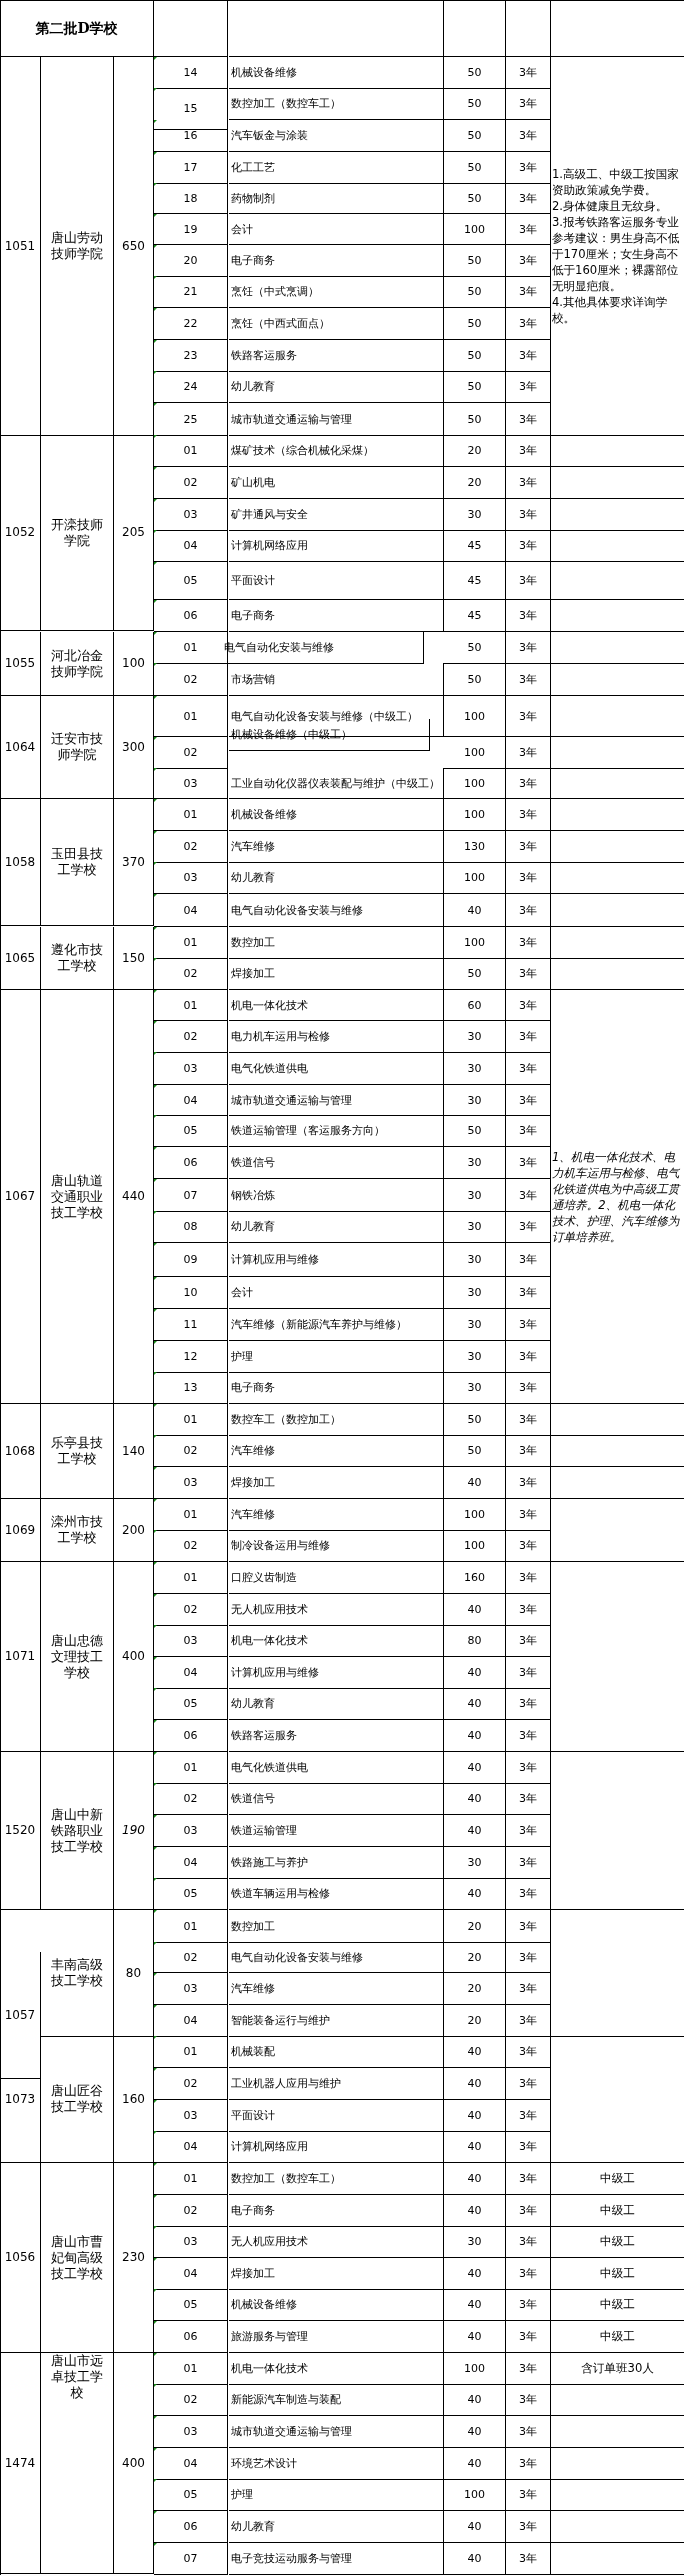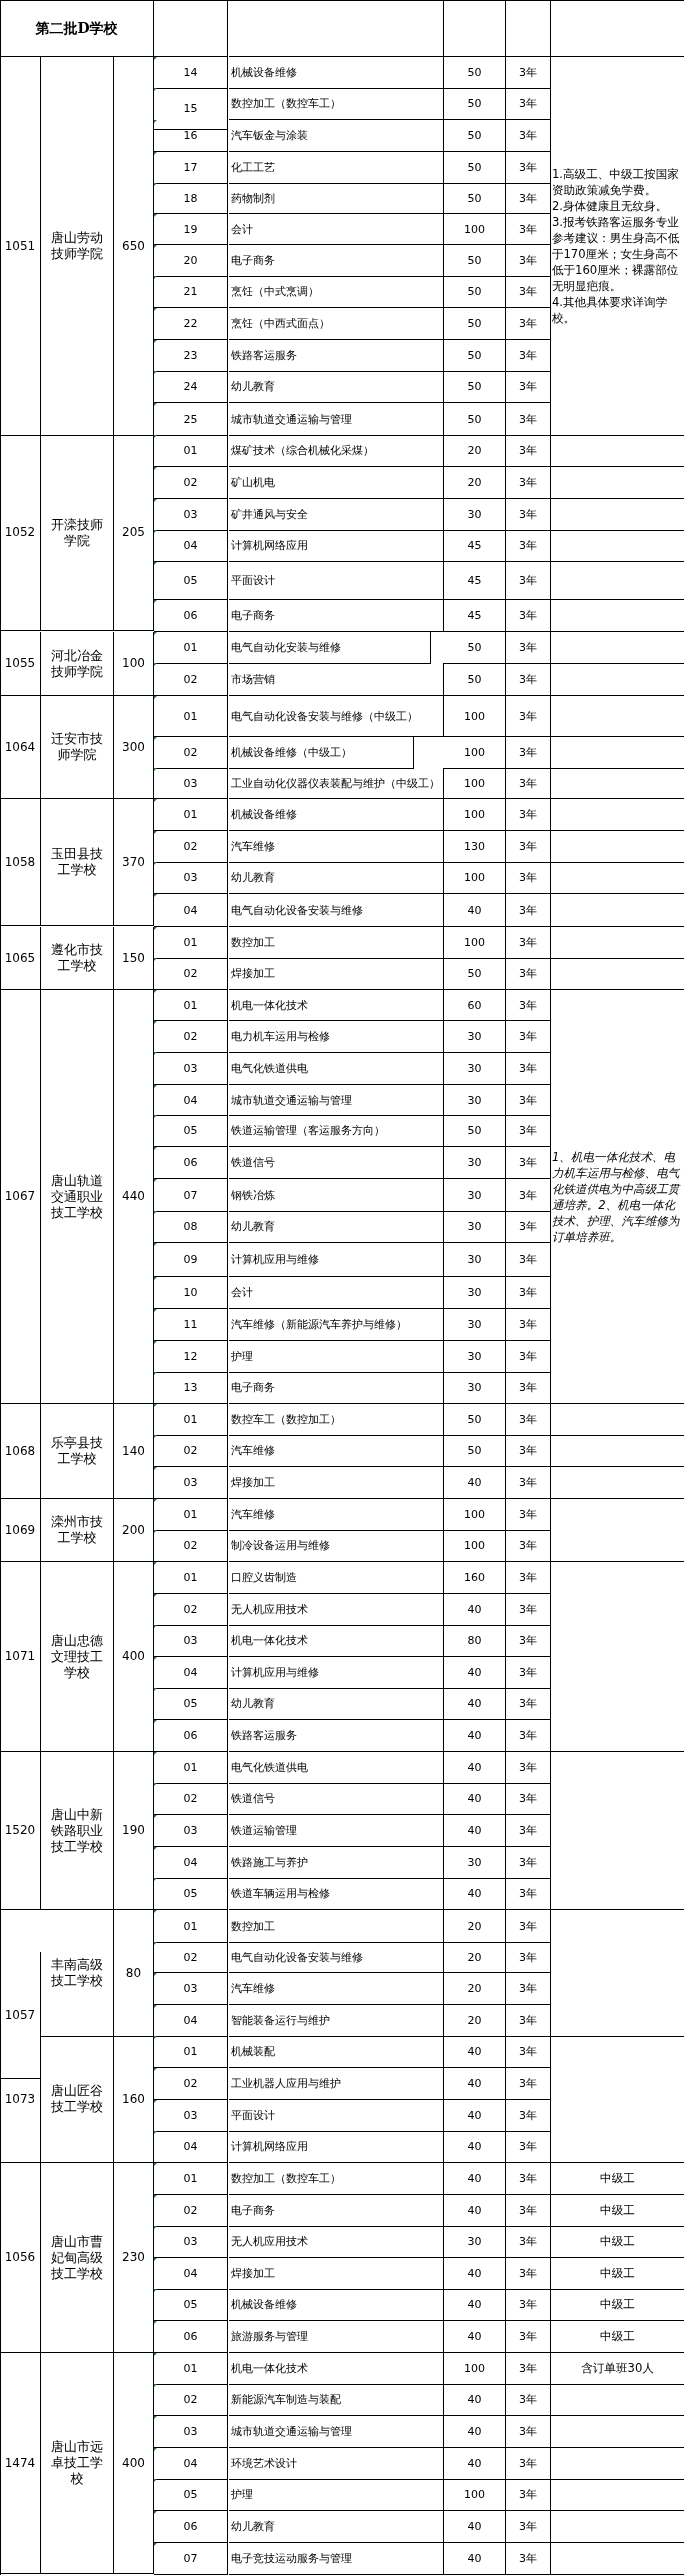--- a/index.html
+++ b/index.html
@@ -124,42 +124,42 @@
     <div class="cell c" style="left: 444px; top: 600px; width: 62px; height: 32px;">45</div>
     <div class="cell c" style="left: 506px; top: 600px; width: 45px; height: 32px;">3年</div>
     <div class="cell c note-center" style="left: 551px; top: 600px; width: 134px; height: 32px;"></div>
     <div class="cell c code" style="left: 0px; top: 632px; width: 41px; height: 64px;">1055</div>
     <div class="cell c school-name" style="left: 41px; top: 632px; width: 73px; height: 64px; flex-direction: column; justify-content: center;">
       <span>河北冶金</span>
       <span>技师学院</span>
     </div>
     <div class="cell c quota" style="left: 114px; top: 632px; width: 40px; height: 64px;">100</div>
     <div class="cell c tri" style="left: 154px; top: 632px; width: 74px; height: 32px;">01</div>
-    <div class="cell l" style="left: 229px; top: 632px; width: 202px; height: 32px;">电气自动化安装与维修</div>
+    <div class="cell l" style="left: 222px; top: 632px; width: 202px; height: 32px;">电气自动化安装与维修</div>
     <div class="cell c" style="left: 444px; top: 632px; width: 62px; height: 32px;">50</div>
     <div class="cell c" style="left: 506px; top: 632px; width: 45px; height: 32px;">3年</div>
     <div class="cell c note-center" style="left: 551px; top: 632px; width: 134px; height: 32px;"></div>
     <div class="cell c tri" style="left: 154px; top: 663px; width: 74px; height: 33px;">02</div>
     <div class="cell l" style="left: 229px; top: 663px; width: 215px; height: 33px;">市场营销</div>
     <div class="cell c" style="left: 444px; top: 663px; width: 62px; height: 33px;">50</div>
     <div class="cell c" style="left: 506px; top: 663px; width: 45px; height: 33px;">3年</div>
     <div class="cell c note-center" style="left: 551px; top: 663px; width: 134px; height: 33px;"></div>
     <div class="cell c code" style="left: 0px; top: 696px; width: 41px; height: 103px;">1064</div>
     <div class="cell c school-name" style="left: 41px; top: 696px; width: 73px; height: 103px; flex-direction: column; justify-content: center;">
       <span>迁安市技</span>
       <span>师学院</span>
     </div>
     <div class="cell c quota" style="left: 114px; top: 696px; width: 40px; height: 103px;">300</div>
     <div class="cell c tri" style="left: 154px; top: 696px; width: 74px; height: 41px;">01</div>
     <div class="cell l" style="left: 229px; top: 696px; width: 215px; height: 41px;">电气自动化设备安装与维修（中级工）</div>
     <div class="cell c" style="left: 444px; top: 696px; width: 62px; height: 41px;">100</div>
     <div class="cell c" style="left: 506px; top: 696px; width: 45px; height: 41px;">3年</div>
     <div class="cell c note-center" style="left: 551px; top: 696px; width: 134px; height: 41px;"></div>
     <div class="cell c tri" style="left: 154px; top: 737px; width: 74px; height: 32px;">02</div>
-    <div class="cell l" style="left: 229px; top: 737px; width: 185px; height: 32px;">机械设备维修（中级工）</div>
+    <div class="cell l" style="left: 229px; top: 719px; width: 201px; height: 32px;">机械设备维修（中级工）</div>
     <div class="cell c" style="left: 444px; top: 737px; width: 62px; height: 32px;">100</div>
     <div class="cell c" style="left: 506px; top: 737px; width: 45px; height: 32px;">3年</div>
     <div class="cell c note-center" style="left: 551px; top: 737px; width: 134px; height: 32px;"></div>
     <div class="cell c tri" style="left: 154px; top: 768px; width: 74px; height: 31px;">03</div>
     <div class="cell l" style="left: 229px; top: 768px; width: 215px; height: 31px;">工业自动化仪器仪表装配与维护（中级工）</div>
     <div class="cell c" style="left: 444px; top: 768px; width: 62px; height: 31px;">100</div>
     <div class="cell c" style="left: 506px; top: 768px; width: 45px; height: 31px;">3年</div>
     <div class="cell c note-center" style="left: 551px; top: 768px; width: 134px; height: 31px;"></div>
     <div class="cell c code" style="left: 0px; top: 799px; width: 41px; height: 127px;">1058</div>
     <div class="cell c school-name" style="left: 41px; top: 799px; width: 73px; height: 127px; flex-direction: column; justify-content: center;">
@@ -330,21 +330,21 @@
     <div class="cell c tri" style="left: 154px; top: 1720px; width: 74px; height: 32px;">06</div>
     <div class="cell l" style="left: 229px; top: 1720px; width: 215px; height: 32px;">铁路客运服务</div>
     <div class="cell c" style="left: 444px; top: 1720px; width: 62px; height: 32px;">40</div>
     <div class="cell c" style="left: 506px; top: 1720px; width: 45px; height: 32px;">3年</div>
     <div class="cell c code" style="left: 0px; top: 1752px; width: 41px; height: 158px;">1520</div>
     <div class="cell c school-name" style="left: 41px; top: 1752px; width: 73px; height: 158px; flex-direction: column; justify-content: center;">
       <span>唐山中新</span>
       <span>铁路职业</span>
       <span>技工学校</span>
     </div>
-    <div class="cell c quota" style="left: 114px; top: 1752px; width: 40px; height: 158px;">190</div>
+    <div class="cell c quota" style="left: 114px; top: 1752px; width: 40px; height: 158px; font-style: italic;">190</div>
     <div class="cell note" style="left: 551px; top: 1752px; width: 134px; height: 158px; white-space: pre-line; align-items: center;"></div>
     <div class="cell c tri" style="left: 154px; top: 1752px; width: 74px; height: 32px;">01</div>
     <div class="cell l" style="left: 229px; top: 1752px; width: 215px; height: 32px;">电气化铁道供电</div>
     <div class="cell c" style="left: 444px; top: 1752px; width: 62px; height: 32px;">40</div>
     <div class="cell c" style="left: 506px; top: 1752px; width: 45px; height: 32px;">3年</div>
     <div class="cell c tri" style="left: 154px; top: 1783px; width: 74px; height: 32px;">02</div>
     <div class="cell l" style="left: 229px; top: 1783px; width: 215px; height: 32px;">铁道信号</div>
     <div class="cell c" style="left: 444px; top: 1783px; width: 62px; height: 32px;">40</div>
     <div class="cell c" style="left: 506px; top: 1783px; width: 45px; height: 32px;">3年</div>
     <div class="cell c tri" style="left: 154px; top: 1815px; width: 74px; height: 32px;">03</div>
@@ -436,21 +436,21 @@
     <div class="cell l" style="left: 229px; top: 2289px; width: 215px; height: 32px;">机械设备维修</div>
     <div class="cell c" style="left: 444px; top: 2289px; width: 62px; height: 32px;">40</div>
     <div class="cell c" style="left: 506px; top: 2289px; width: 45px; height: 32px;">3年</div>
     <div class="cell c note-center" style="left: 551px; top: 2289px; width: 134px; height: 32px;">中级工</div>
     <div class="cell c tri" style="left: 154px; top: 2321px; width: 74px; height: 32px;">06</div>
     <div class="cell l" style="left: 229px; top: 2321px; width: 215px; height: 32px;">旅游服务与管理</div>
     <div class="cell c" style="left: 444px; top: 2321px; width: 62px; height: 32px;">40</div>
     <div class="cell c" style="left: 506px; top: 2321px; width: 45px; height: 32px;">3年</div>
     <div class="cell c note-center" style="left: 551px; top: 2321px; width: 134px; height: 32px;">中级工</div>
     <div class="cell c code" style="left: 0px; top: 2353px; width: 41px; height: 221px;">1474</div>
-    <div class="cell c school-name" style="left: 41px; top: 2353px; width: 73px; height: 221px; flex-direction: column; justify-content: center;">
+    <div class="cell c school-name" style="left: 41px; top: 2353px; width: 73px; height: 221px; flex-direction: column; justify-content: flex-start;">
       <span>唐山市远</span>
       <span>卓技工学</span>
       <span>校</span>
     </div>
     <div class="cell c quota" style="left: 114px; top: 2353px; width: 40px; height: 221px;">400</div>
     <div class="cell c tri" style="left: 154px; top: 2353px; width: 74px; height: 32px;">01</div>
     <div class="cell l" style="left: 229px; top: 2353px; width: 215px; height: 32px;">机电一体化技术</div>
     <div class="cell c" style="left: 444px; top: 2353px; width: 62px; height: 32px;">100</div>
     <div class="cell c" style="left: 506px; top: 2353px; width: 45px; height: 32px;">3年</div>
     <div class="cell c note-center" style="left: 551px; top: 2353px; width: 134px; height: 32px;">含订单班30人</div>

